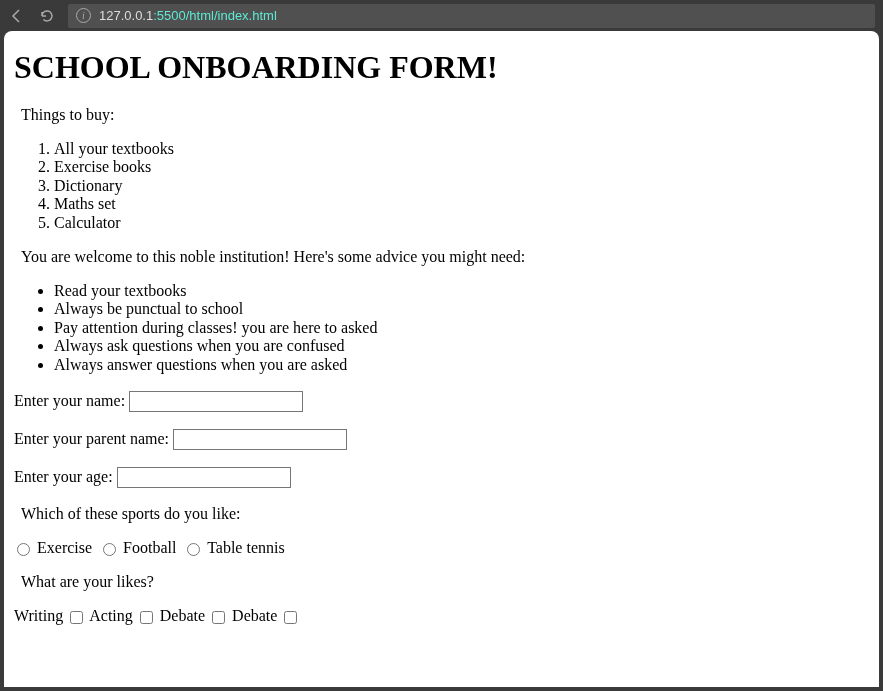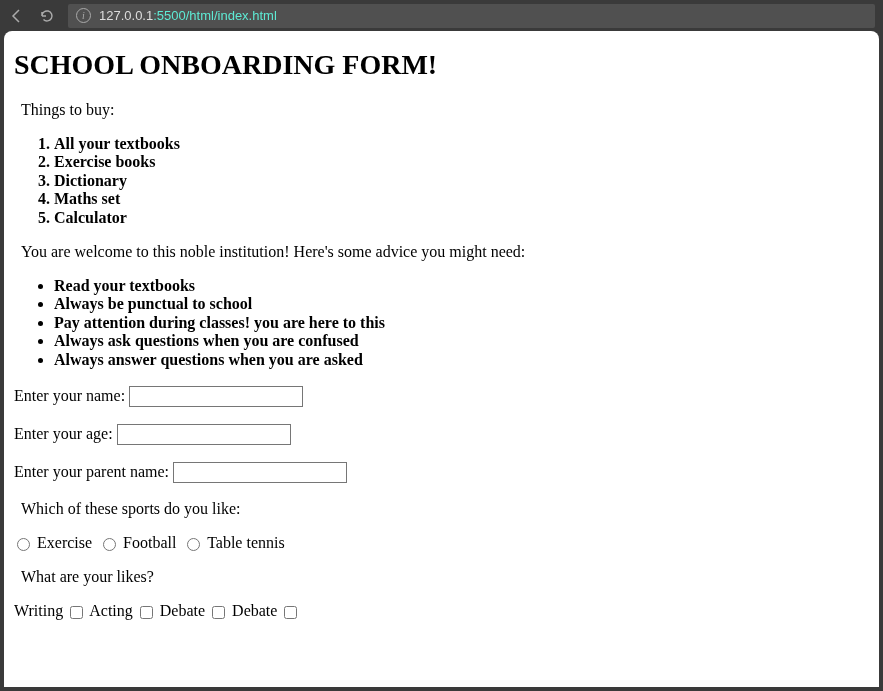--- a/index.html
+++ b/index.html
@@ -59,35 +59,34 @@
       background: #fff;
       margin: 0 4px;
       border-radius: 8px 8px 0 0;
       padding: 18px 10px 12px 10px;
       font-family: "Times New Roman", Times, serif;
       font-size: 16px;
       color: #000;
       min-height: 656px;
     }
     .page h1 {
-      font-size: 28px;
+      font-size: 32px;
       font-weight: bold;
       margin: 0 0 20px 0;
     }
     .page p {
       margin: 16px 7px;
     }
     .page ol, .page ul {
       margin: 14px 0;
       padding-left: 40px;
     }
     .page ol li, .page ul li {
       margin: 0;
       line-height: 1.15;
-      font-weight: bold;
     }
     .form-row {
       margin: 17px 0;
     }
     .form-row label {
       display: inline;
       margin-top: 20px;
     }
     .form-row input[type="text"] {
       font-family: Arial, sans-serif;
@@ -135,37 +134,37 @@
     <li>Exercise books</li>
     <li>Dictionary</li>
     <li>Maths set</li>
     <li>Calculator</li>
   </ol>
 
   <p>You are welcome to this noble institution! Here's some advice you might need:</p>
   <ul>
     <li>Read your textbooks</li>
     <li>Always be punctual to school</li>
-    <li>Pay attention during classes! you are here to this</li>
+    <li>Pay attention during classes! you are here to asked</li>
     <li>Always ask questions when you are confused</li>
     <li>Always answer questions when you are asked</li>
   </ul>
 
   <div class="form-row">
     <label>Enter your name:</label>
     <input type="text" style="">
   </div>
 
   <div class="form-row">
-    <label>Enter your age:</label>
+    <label>Enter your parent name:</label>
     <input type="text" style="">
   </div>
 
   <div class="form-row">
-    <label>Enter your parent name:</label>
+    <label>Enter your age:</label>
     <input type="text" style="">
   </div>
 
 
   <p>Which of these sports do you like:</p>
   <div class="radio-row">
     <input type="radio" name="sport" style="">
     <span>Exercise</span>&nbsp;
     <input type="radio" name="sport" style="">
     <span>Football</span>&nbsp;

